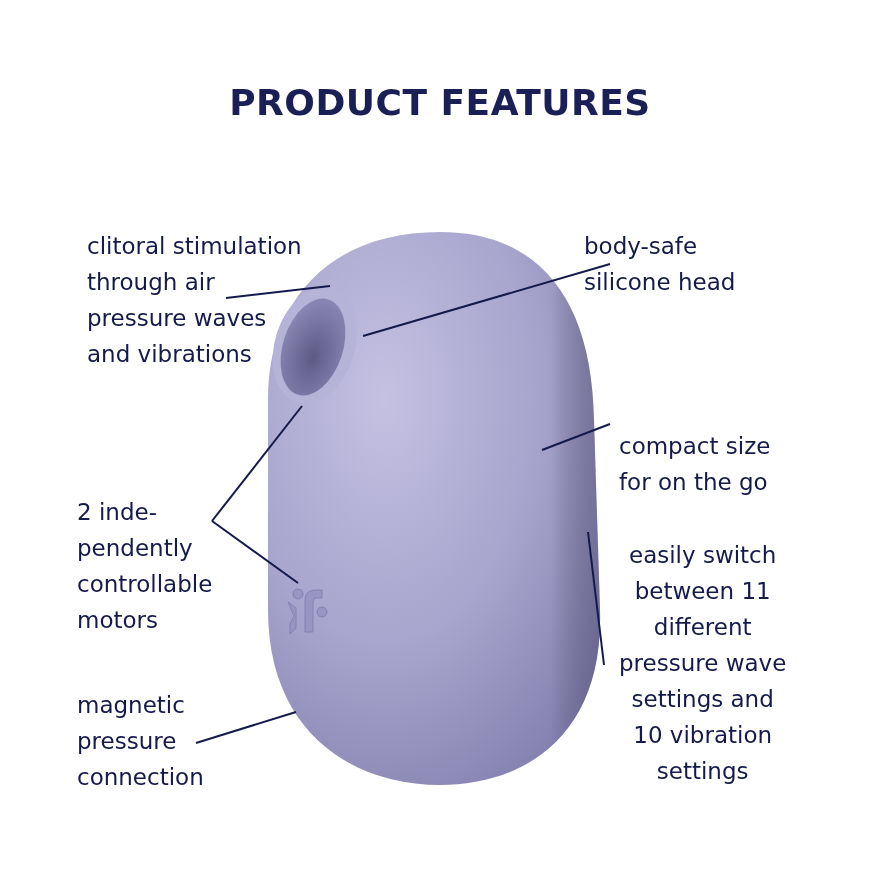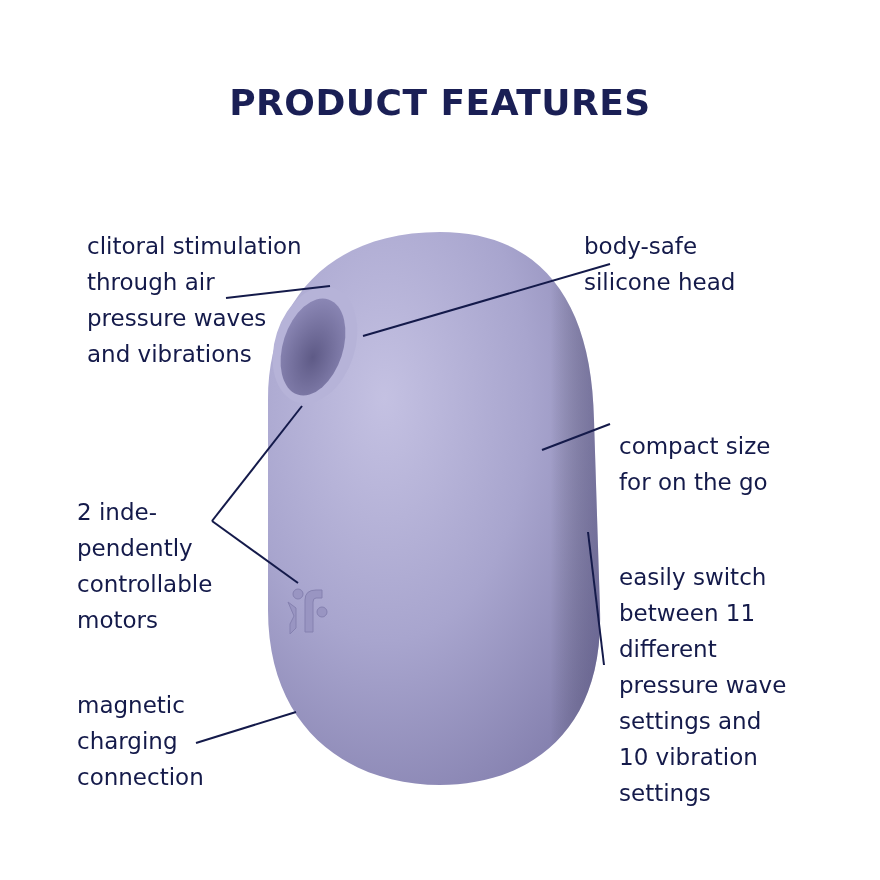--- a/index.html
+++ b/index.html
@@ -61,25 +61,25 @@
 
 <div class="label" style="left:87px;top:228px;">clitoral stimulation
 through air
 pressure waves
 and vibrations</div>
 <div class="label" style="left:77px;top:456px;margin-top:38px;">2 inde-
 pendently
 controllable
 motors</div>
 <div class="label" style="left:77px;top:687px;">magnetic
-charging
+pressure
 connection</div>
 <div class="label" style="left:584px;top:228px;">body-safe
 silicone head</div>
 <div class="label" style="left:619px;top:384px;margin-top:44px;">compact size
 for on the go</div>
-<div class="label" style="left:619px;top:559px;">easily switch
+<div class="label" style="left:619px;top:537px;text-align:center;">easily switch
 between 11
 different
 pressure wave
 settings and
 10 vibration
 settings</div>
 
 </body></html>

